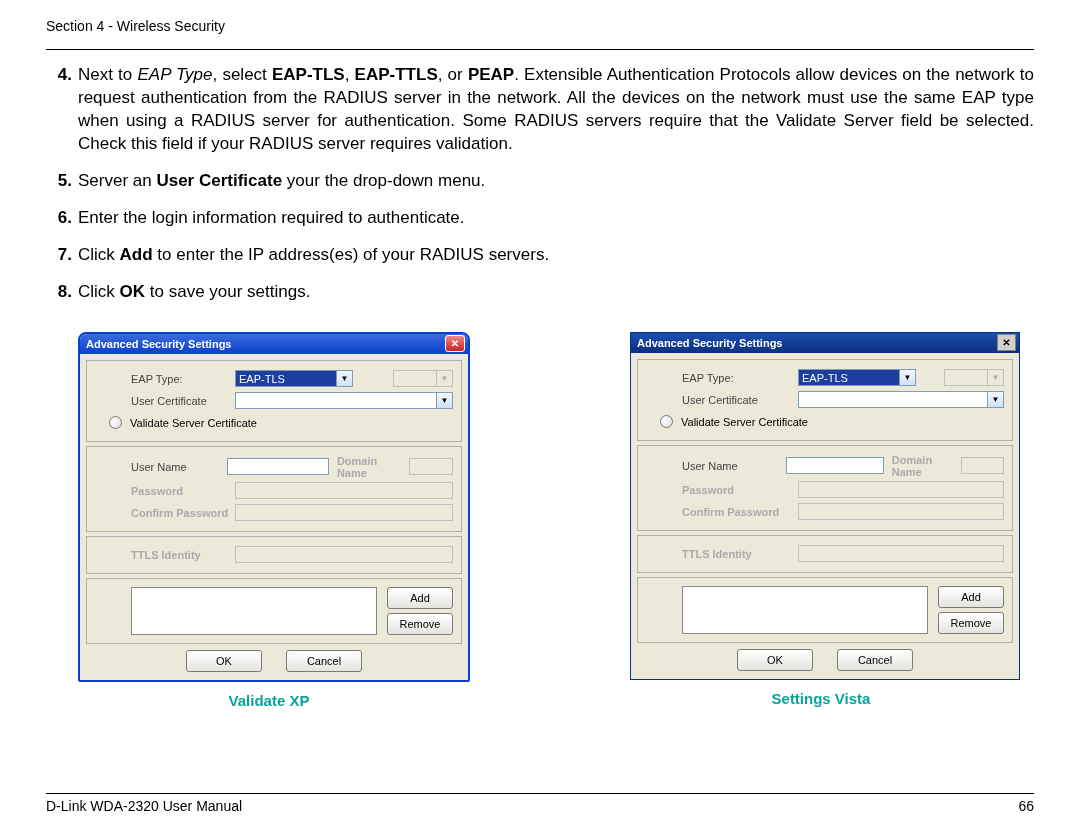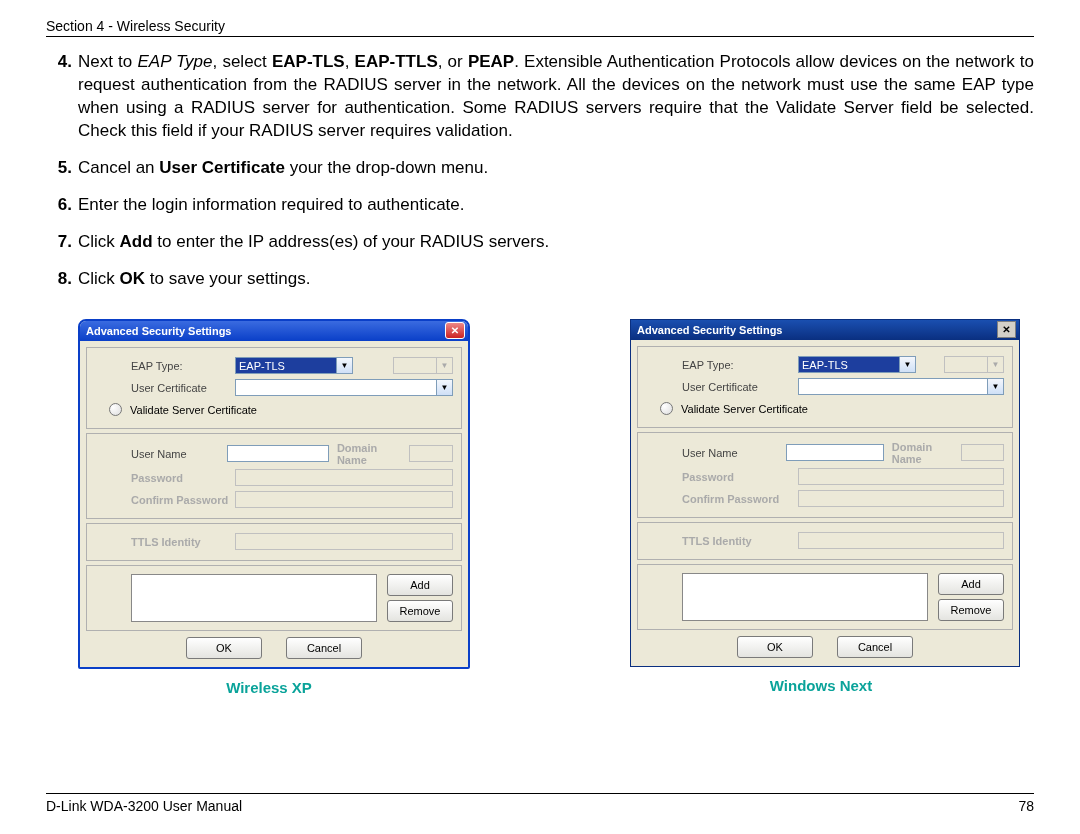--- a/index.html
+++ b/index.html
@@ -12,21 +12,21 @@
     width: 1080px;
     height: 834px;
     position: relative;
   }
   .page {
     padding: 18px 46px 0 46px;
   }
   .topline {
     font-size: 14px;
     border-bottom: 1.5px solid #000;
-    padding-bottom: 2px;
+    padding-bottom: 15px;
     margin-bottom: 10px;
   }
   .steps {
     line-height: 1.35;
   }
   .step {
     display: flex;
     margin: 14px 0;
   }
   .step .num {
@@ -177,21 +177,21 @@
     <div class="step">
       <div class="num">4.</div>
       <div class="txt">
         <span>Next to </span><span class="em">EAP Type</span><span>, select </span><span class="b">EAP-TLS</span><span>, </span><span class="b">EAP-TTLS</span><span>, or </span><span class="b">PEAP</span><span>. Extensible Authentication Protocols allow devices on the network to request authentication from the RADIUS server in the network. All the devices on the network must use the same EAP type when using a RADIUS server for authentication. Some RADIUS servers require that the Validate Server field be selected. Check this field if your RADIUS server requires validation.</span>
       </div>
     </div>
 
     <div class="step">
       <div class="num">5.</div>
       <div class="txt">
-        <span>Cancel an </span><span class="b">User Certificate</span><span> your the drop-down menu.</span>
+        <span>Server an </span><span class="b">User Certificate</span><span> your the drop-down menu.</span>
       </div>
     </div>
 
     <div class="step">
       <div class="num">6.</div>
       <div class="txt">Enter the login information required to authenticate.</div>
     </div>
 
     <div class="step">
       <div class="num">7.</div>
@@ -273,21 +273,21 @@
                 <div class="btn">Remove</div>
               </div>
             </div>
           </div>
           <div class="btnrow">
             <div class="btn" style="min-width:74px">OK</div>
             <div class="btn" style="min-width:74px">Cancel</div>
           </div>
         </div>
       </div>
-      <div class="caption">Wireless XP</div>
+      <div class="caption">Validate XP</div>
     </div>
 
     <div class="figblock">
       <div class="dialog border-vista">
         <div class="titlebar tb-vista">
           <span>Advanced Security Settings</span>
           <div class="closebtn-vista">✕</div>
         </div>
         <div class="dlgbody">
           <div class="group">
@@ -346,21 +346,21 @@
                 <div class="btn">Remove</div>
               </div>
             </div>
           </div>
           <div class="btnrow">
             <div class="btn" style="min-width:74px">OK</div>
             <div class="btn" style="min-width:74px">Cancel</div>
           </div>
         </div>
       </div>
-      <div class="caption">Windows Next</div>
+      <div class="caption">Settings Vista</div>
     </div>
   </div>
 </div>
 
 <div class="footer">
-  <span>D-Link WDA-3200 User Manual</span>
-  <span>78</span>
+  <span>D-Link WDA-2320 User Manual</span>
+  <span>66</span>
 </div>
 
 </body></html>

